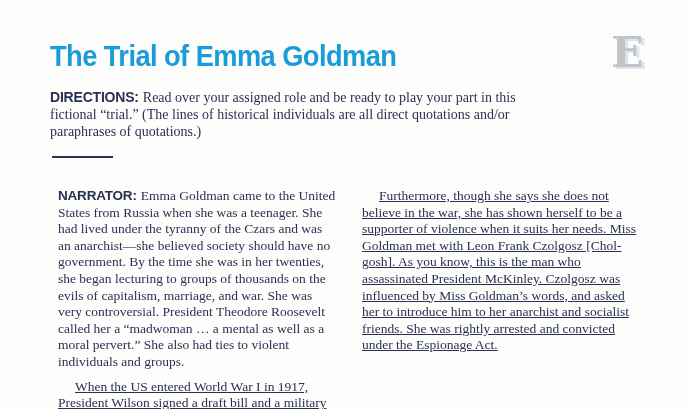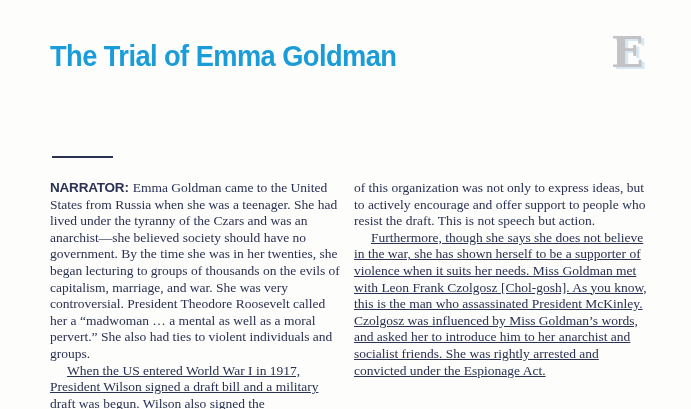--- a/index.html
+++ b/index.html
@@ -77,47 +77,49 @@
     gap: 9px;
   }
   .col {
     font-size: 13.5px;
     line-height: 16.6px;
     text-align: left;
   }
   .col.left  { width: 295px; }
   .col.right { width: 297px; }
   .col p {
-    margin: 0;
+    margin: 8px;
   }
   .col p.indent {
     text-indent: 17px;
     text-decoration: underline;
   }
 </style>
 </head>
 <body>
 
 <div class="page">
 
   <h1 class="title">The Trial of Emma Goldman</h1>
 
   <div class="corner-letter">E</div>
 
+  <p class="directions">
+    <span class="sans-label">DIRECTIONS:</span><span>Read over your assigned role and be ready to play your part in this fictional “trial.” (The lines of historical individuals are all direct quotations and/or paraphrases of quotations.)</span>
+  </p>
 
   <div class="rule"></div>
 
   <div class="columns">
 
     <div class="col left">
       <p>
         <span class="sans-label">NARRATOR:</span><span>Emma Goldman came to the United States from Russia when she was a teenager. She had lived under the tyranny of the Czars and was an anarchist—she believed society should have no government. By the time she was in her twenties, she began lecturing to groups of thousands on the evils of capitalism, marriage, and war. She was very controversial. President Theodore Roosevelt called her a “madwoman … a mental as well as a moral pervert.” She also had ties to violent individuals and groups.</span>
       </p>
       <p class="indent">When the US entered World War I in 1917, President Wilson signed a draft bill and a military draft was begun. Wilson also signed the</p>
     </div>
 
     <div class="col right">
-      <p>of this organization was not only to express ideas, but to actively encourage and offer support to people who resist the draft. This is not speech but action.</p>
       <p class="indent">Furthermore, though she says she does not believe in the war, she has shown herself to be a supporter of violence when it suits her needs. Miss Goldman met with Leon Frank Czolgosz [Chol-gosh]. As you know, this is the man who assassinated President McKinley. Czolgosz was influenced by Miss Goldman’s words, and asked her to introduce him to her anarchist and socialist friends. She was rightly arrested and convicted under the Espionage Act.</p>
     </div>
 
   </div>
 </div>
 
 </body></html>

